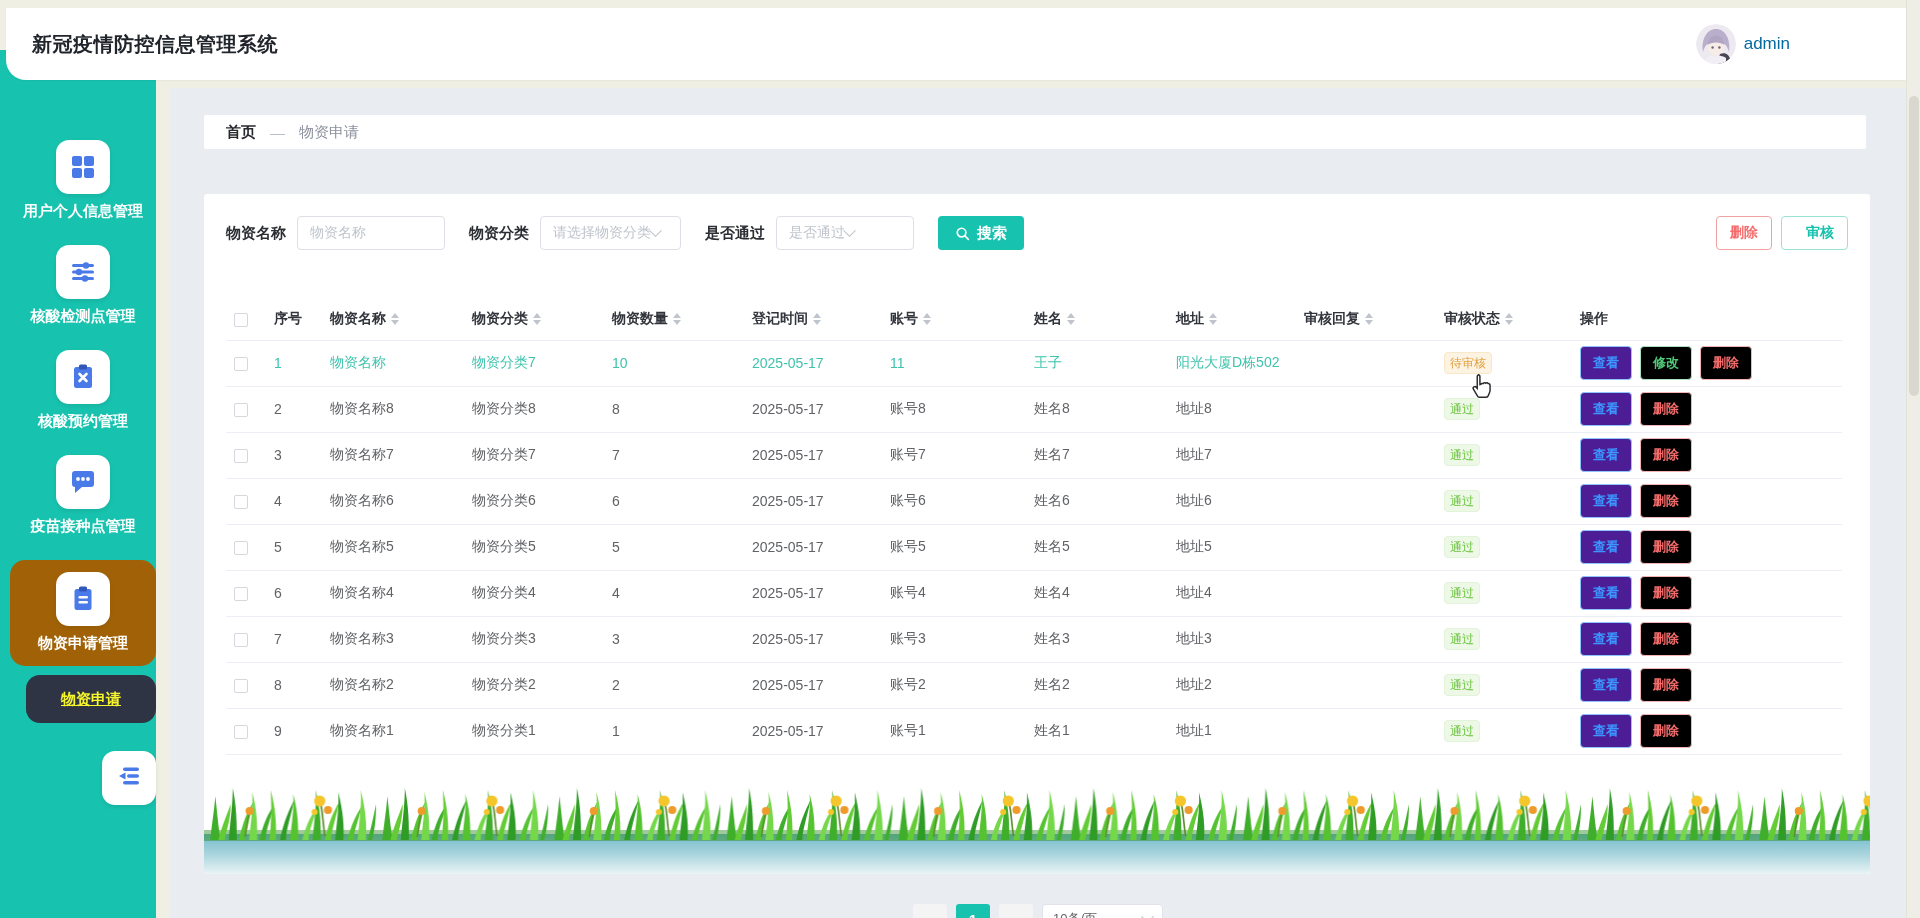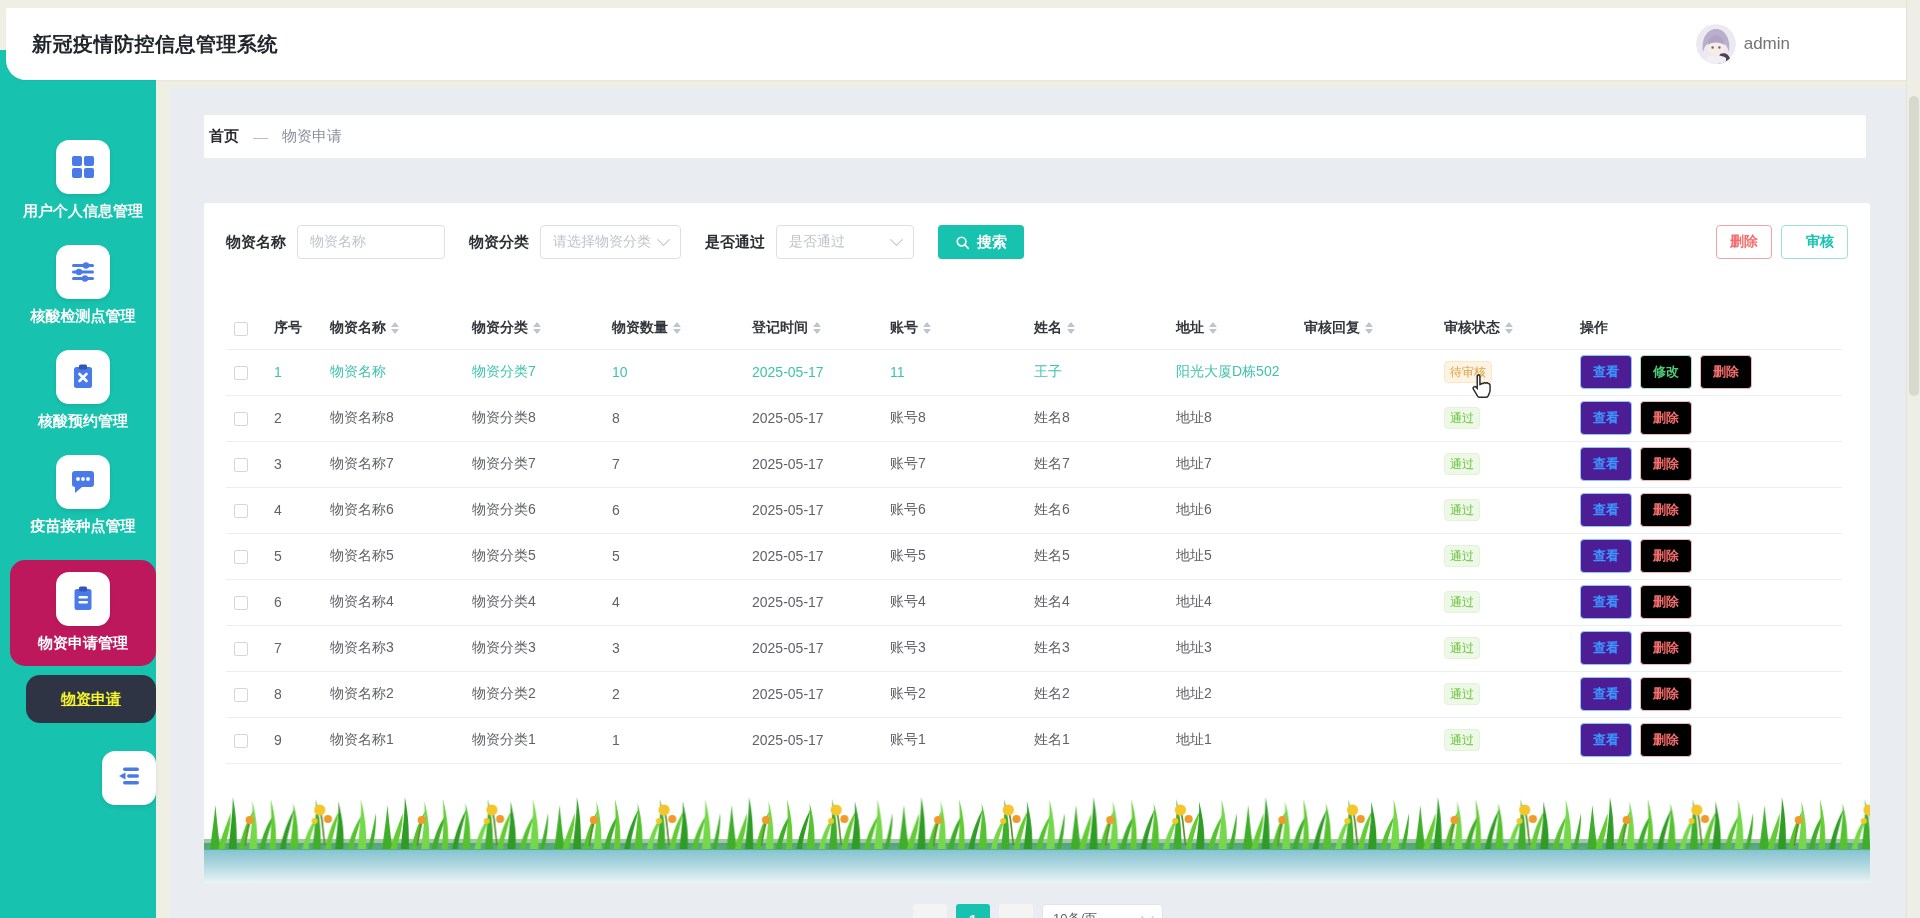--- a/index.html
+++ b/index.html
@@ -18,72 +18,72 @@
   .header {
     position:absolute; top:8px; left:6px; width:1900px; height:72px;
     background:#ffffff; border-bottom-left-radius:20px;
     display:flex; align-items:center; justify-content:space-between;
     padding:0 28px 0 26px; z-index:5;
     box-shadow:0 1px 2px rgba(0,0,0,.04);
   }
   .app-title { font-size:20px; font-weight:bold; color:#20242b; letter-spacing:.5px; }
   .user-area { display:flex; align-items:center; margin-right:88px; }
   .avatar { width:40px; height:40px; border-radius:50%; overflow:hidden; flex:0 0 auto; }
-  .username { margin-left:8px; font-size:17px; color:#737373; }
+  .username { margin-left:8px; font-size:17px; color:#0369a1; }
 
   
   .sidebar {
     position:absolute; top:50px; left:0; width:156px; height:868px;
     background:#17c2ae; z-index:1; padding-top:90px;
     display:flex; flex-direction:column; align-items:flex-end;
   }
   .side-item { display:flex; flex-direction:column; align-items:center; margin-bottom:24px; width:146px; padding:0; cursor:pointer; }
   .side-item .icon-box {
     width:54px; height:54px; border-radius:13px; background:#ffffff;
     display:flex; align-items:center; justify-content:center;
     box-shadow:0 2px 4px rgba(0,0,0,.08);
   }
   .side-item .icon-box svg { width:30px; height:30px; }
   .side-item .side-label { margin-top:8px; font-size:15px; color:#ffffff; font-weight:bold; white-space:nowrap; }
-  .side-item.active { background:#be185d; border-radius:15px; padding:12px 0 13px; margin-bottom:0; }
+  .side-item.active { background:#a16207; border-radius:15px; padding:12px 0 13px; margin-bottom:0; }
   .submenu {
     width:130px; height:48px; margin-top:9px; background:#2e3443; border-radius:14px;
     display:flex; align-items:center; justify-content:center; cursor:pointer;
   }
   .submenu span { color:#f6f62b; font-size:15px; font-weight:bold; text-decoration:underline; }
   .collapse-box {
     margin-top:28px; width:54px; height:54px; border-radius:13px; background:#ffffff;
     display:flex; align-items:center; justify-content:center; cursor:pointer;
     box-shadow:0 2px 4px rgba(0,0,0,.08);
   }
   .collapse-box svg { width:30px; height:30px; }
 
   
   .main { position:absolute; top:88px; left:170px; width:1736px; height:830px; background:#e9ecf1; }
   .breadcrumb-bar {
-    margin:27px 40px 0 34px; height:43px; background:#ffffff; border-radius:2px;
-    display:flex; align-items:center; padding:0 5px; font-size:15px;
+    margin:27px 40px 0 34px; height:34px; background:#ffffff; border-radius:2px;
+    display:flex; align-items:center; padding:0 22px; font-size:15px;
   }
   .bc-home { font-weight:bold; color:#27292e; }
   .bc-sep { margin:0 14px; color:#b9bec7; }
   .bc-current { color:#8a909c; }
 
   .card {
     position:relative; margin:45px 36px 0 34px; height:680px; background:#ffffff;
     border-radius:3px; padding:0 22px; overflow:hidden;
   }
   
   .filter-row { display:flex; align-items:center; padding-top:22px; height:56px; }
   .f-label { font-size:15px; font-weight:bold; color:#2b2e33; margin-right:11px; white-space:nowrap; }
   .f-input, .f-select {
     height:34px; border:1px solid #dcdfe6; border-radius:4px; background:#fff;
     display:flex; align-items:center; padding:0 12px; font-size:14px; color:#bfc4cc;
   }
   .f-input { width:148px; }
-  .f-select { width:141px; justify-content:space-between; margin-right:0; }
+  .f-select { width:141px; margin-right:0; }
   .f-select.narrow { width:138px; }
   .gap24 { width:24px; flex:0 0 auto; }
   .chev { width:9px; height:9px; border-right:1.6px solid #c0c4cc; border-bottom:1.6px solid #c0c4cc; transform:rotate(45deg) translate(-2px,-2px); flex:0 0 auto; }
   .search-btn {
     margin-left:24px; height:34px; padding:0 17px; background:#17c2ae; border:none; border-radius:4px;
     color:#fff; font-size:15px; display:flex; align-items:center; gap:7px; cursor:pointer; font-weight:bold;
   }
   .spacer { flex:1; }
   .tb-btn { height:34px; padding:0 13px; border-radius:4px; background:#fff; font-size:14px; cursor:pointer; font-weight:bold; }
   .tb-del { border:1px solid #f1a3a3; color:#f56c6c; margin-right:9px; }

